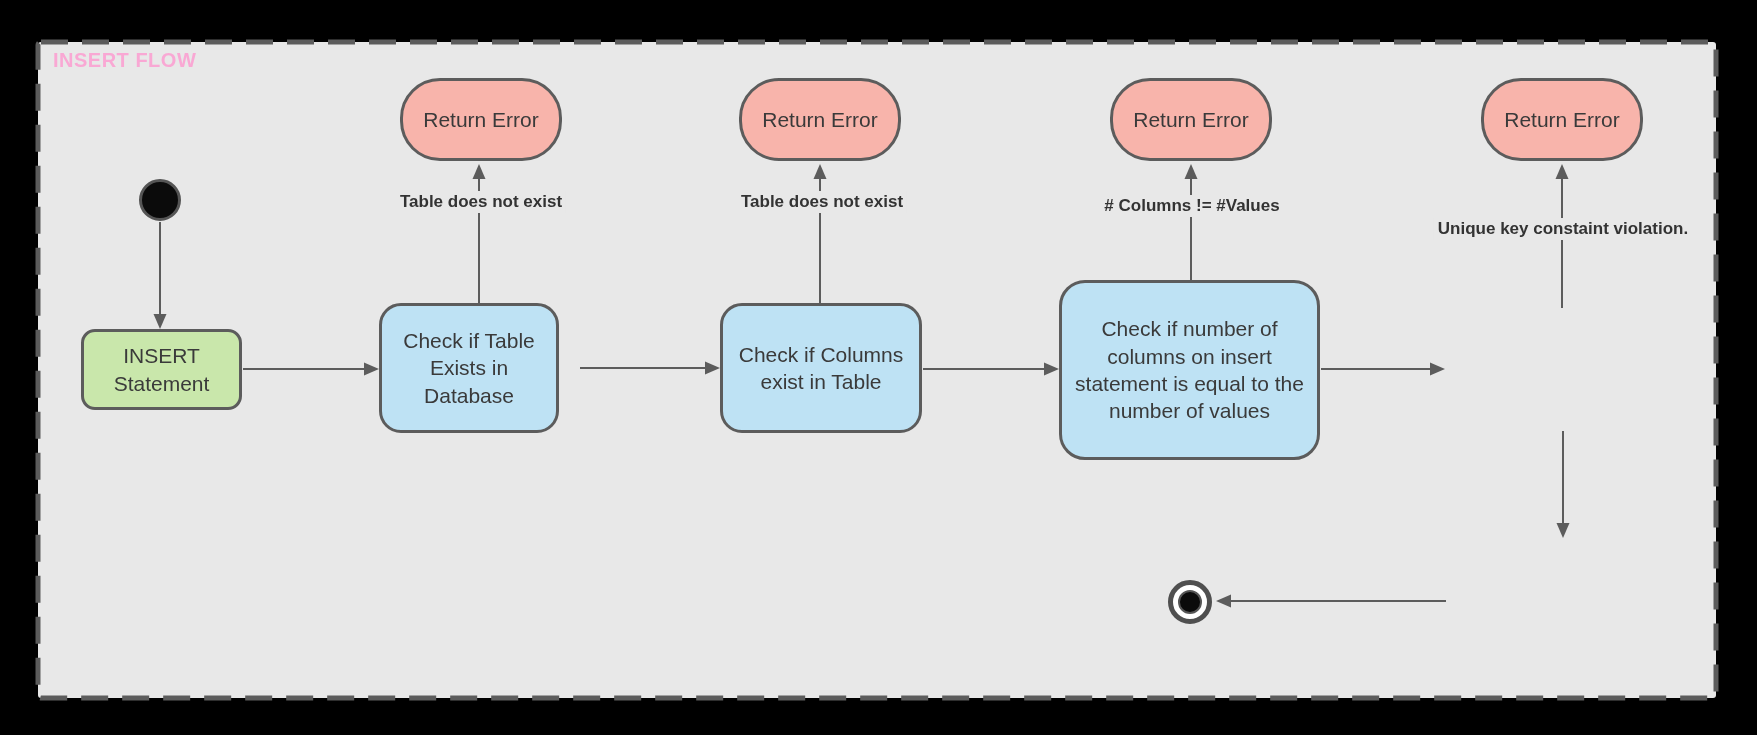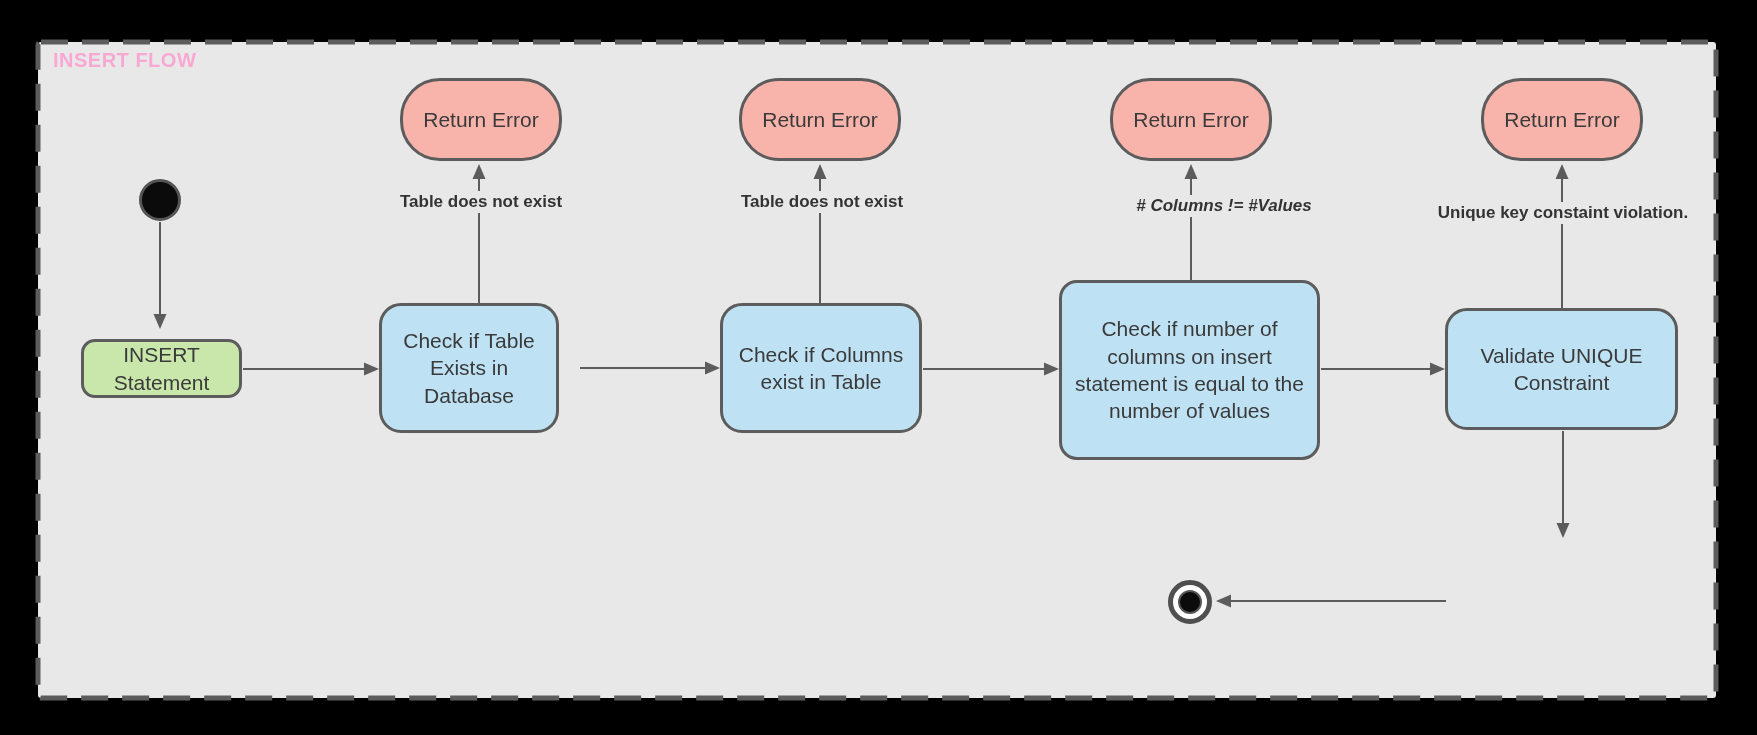--- a/index.html
+++ b/index.html
@@ -33,21 +33,21 @@
     color: #3a3a3a;
     font-size: 21px;
     line-height: 1.3;
     padding: 6px 12px;
   }
   .node.process {
     background: #bee2f4;
     border-radius: 22px;
   }
   .node.process.big {
-    border-radius: 18px;
+    border-radius: 26px;
     text-align: center;
   }
   .node.start-action {
     background: #c9e7ab;
     border-radius: 14px;
   }
   .node.error {
     background: #f8b4ab;
     border-radius: 40px;
   }
@@ -169,40 +169,39 @@
     </g>
   </svg>
 
   <div id="diagram-title">INSERT FLOW</div>
 
   <div id="start-state"></div>
   <div id="final-state">
     <div class="inner-dot"></div>
   </div>
 
-  <div class="node start-action" style="left:81px; top:339px; width:161px; height:59px;">INSERT Statement</div>
+  <div class="node start-action" style="left:81px; top:329px; width:161px; height:81px;">INSERT Statement</div>
 
   <div class="node process" style="left:379px; top:303px; width:180px; height:130px;">Check if Table Exists in Database</div>
 
   <div class="node process" style="left:720px; top:303px; width:202px; height:130px;">Check if Columns exist in Table</div>
 
   <div class="node process big" style="left:1059px; top:280px; width:261px; height:180px;">Check if number of columns on insert statement is equal to the number of values</div>
 
-  <div class="node process" style="left:1445px; top:308px; width:233px; height:122px;">Validate UNIQUE Constraint</div>
 
 
   <div class="node error" style="left:400px; top:78px; width:162px; height:83px;">Return Error</div>
 
   <div class="node error" style="left:739px; top:78px; width:162px; height:83px;">Return Error</div>
 
   <div class="node error" style="left:1110px; top:78px; width:162px; height:83px;">Return Error</div>
 
   <div class="node error" style="left:1481px; top:78px; width:162px; height:83px;">Return Error</div>
 
   <div class="edge-label" style="left:481px; top:202px;">Table does not exist</div>
 
   <div class="edge-label" style="left:822px; top:202px;">Table does not exist</div>
 
-  <div class="edge-label" style="left:1224px; top:206px;font-style:italic;"># Columns != #Values</div>
-
-  <div class="edge-label" style="left:1563px; top:213px;">Unique key constaint violation.</div>
+  <div class="edge-label" style="left:1192px; top:206px;"># Columns != #Values</div>
+
+  <div class="edge-label" style="left:1563px; top:229px;">Unique key constaint violation.</div>
 
 </div>
 
 </body></html>

